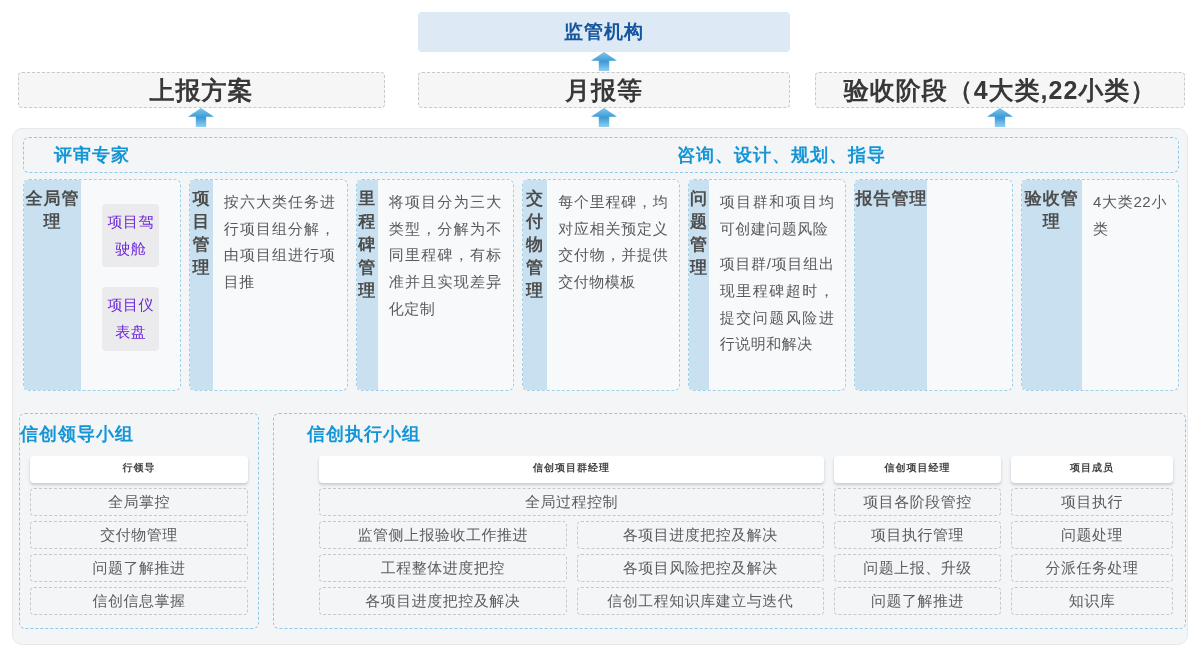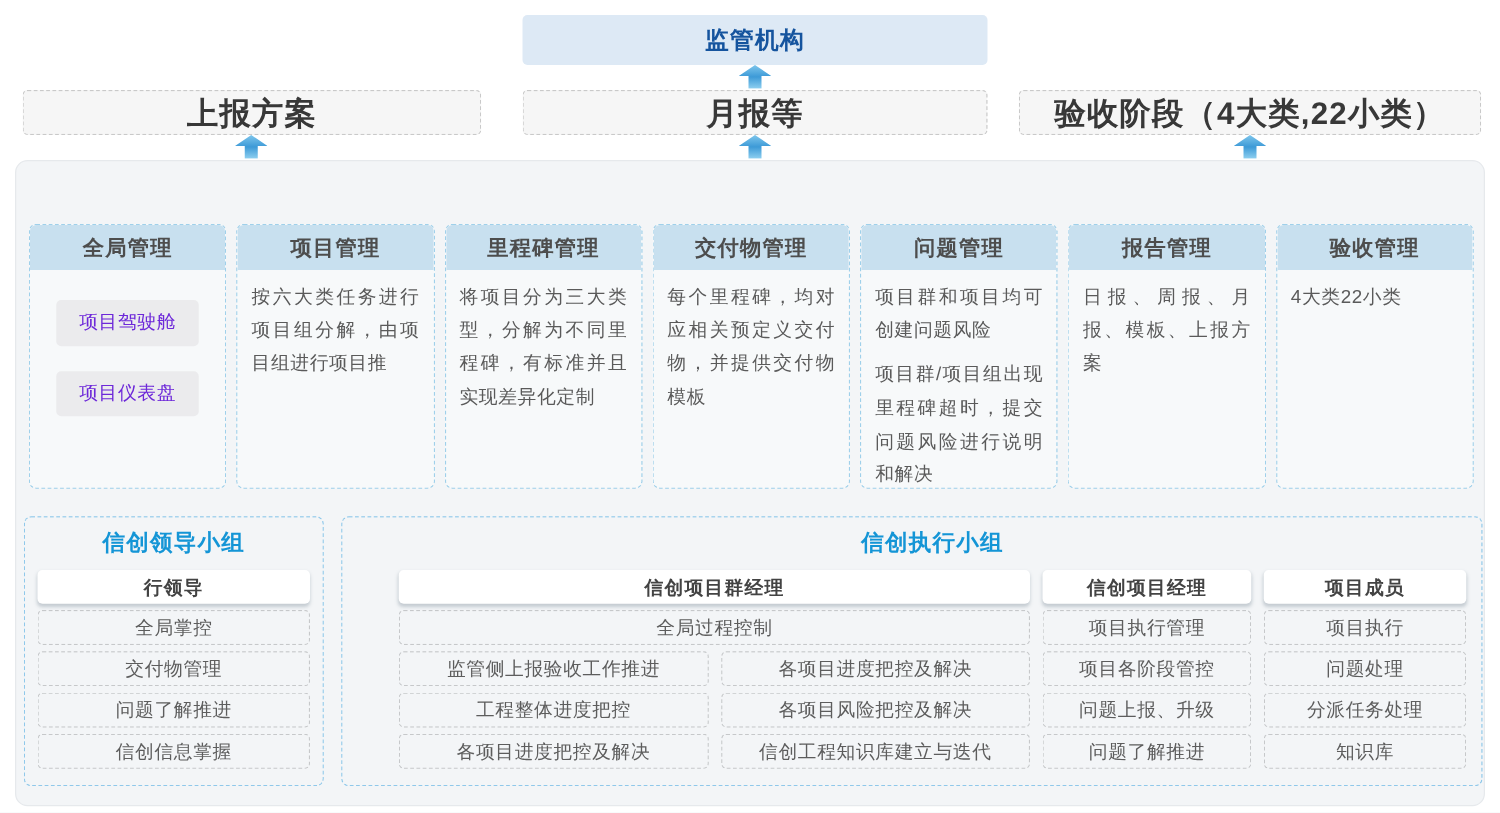--- a/index.html
+++ b/index.html
@@ -53,21 +53,21 @@
   .strip-label.experts { margin-left: 30px; }
   .strip-label.consult { position: absolute; left: 653px; }
 
   
   .columns {
     position: absolute; left: 10px; top: 50px; width: 1156px; height: 212px;
     display: flex; gap: 8px;
   }
   .column {
     flex: 1 1 0; border: 1.5px dashed #9fd0ea; border-radius: 6px;
-    background: #f7f9fa; overflow: hidden; display: flex; flex-direction: column;
+    background: #f7f9fa; overflow: hidden; display: flex; 
   }
   .col-header {
     background: #c8e0ef; text-align: center; padding: 7px 0 6px;
     font-size: 17px; font-weight: bold; color: #4d4d4d; letter-spacing: 1px;
   }
   .col-body {
     padding: 9px 11px 0; font-size: 15px; color: #5a5a5a;
     line-height: 1.78; text-align: justify; letter-spacing: 0.5px;
   }
   .col-body p + p { margin-top: 9px; }
@@ -78,28 +78,28 @@
   .chip + .chip { margin-top: 20px; }
 
   
   .group {
     position: absolute; top: 284px; height: 216px;
     border: 1.5px dashed #8fc8ea; border-radius: 6px;
   }
   .group-leader   { left: 6px;   width: 240px; }
   .group-executor { left: 260px; width: 913px; padding-left: 33px; }
   .group-title {
-    margin-top: 8px; text-align: center;
+    margin-top: 8px; 
     font-size: 18px; font-weight: bold; color: #1495d6; letter-spacing: 1px;
   }
   .role-head {
     background: #ffffff; border-radius: 4px;
     box-shadow: 0 2px 3px rgba(110, 125, 140, 0.35);
     text-align: center; padding: 5px 0; height: 27px;
-    font-size: 15px; font-weight: bold; color: #434343; letter-spacing: 1px;
+    font-size: 10px; font-weight: bold; color: #434343; letter-spacing: 1px;
   }
   .d-item {
     border: 1.5px dashed #c6c8ca; border-radius: 4px;
     text-align: center; padding: 4px 0; height: 28px;
     font-size: 15px; color: #5d5d5d; letter-spacing: 0.5px;
   }
   .leader-body { padding: 10px 10px 0; }
   .leader-body .d-item { margin-top: 5px; }
   .exec-body { display: flex; gap: 10px; padding: 10px 12px 0; }
   .exec-col { display: flex; flex-direction: column; gap: 5px; justify-content: flex-end; }
@@ -128,20 +128,24 @@
 <div class="arrow" style="left:88px;  top:392px;"></div>
 <div class="arrow" style="left:255px; top:392px;"></div>
 <div class="arrow" style="left:421px; top:392px;"></div>
 <div class="arrow" style="left:588px; top:392px;"></div>
 <div class="arrow" style="left:755px; top:392px;"></div>
 <div class="arrow" style="left:921px; top:392px;"></div>
 <div class="arrow" style="left:1088px;top:392px;"></div>
 
 <div class="platform">
 
+  <div class="strip">
+    <span class="strip-label experts">评审专家</span>
+    <span class="strip-label consult">咨询、设计、规划、指导</span>
+  </div>
 
   <div class="columns">
 
     <div class="column">
       <div class="col-header">全局管理</div>
       <div class="col-body">
         <div class="chip">项目驾驶舱</div>
         <div class="chip">项目仪表盘</div>
       </div>
     </div>
@@ -170,23 +174,20 @@
     <div class="column">
       <div class="col-header">问题管理</div>
       <div class="col-body">
         <p>项目群和项目均可创建问题风险</p>
         <p>项目群/项目组出现里程碑超时，提交问题风险进行说明和解决</p>
       </div>
     </div>
 
     <div class="column">
       <div class="col-header">报告管理</div>
-      <div class="col-body">
-        <p>日报、周报、月报、模板、上报方案</p>
-      </div>
     </div>
 
     <div class="column">
       <div class="col-header">验收管理</div>
       <div class="col-body">
         <p>4大类22小类</p>
       </div>
     </div>
 
   </div>
@@ -214,22 +215,22 @@
           <div class="d-item">各项目进度把控及解决</div>
           <div class="d-item">工程整体进度把控</div>
           <div class="d-item">各项目风险把控及解决</div>
           <div class="d-item">各项目进度把控及解决</div>
           <div class="d-item">信创工程知识库建立与迭代</div>
         </div>
       </div>
 
       <div class="exec-col exec-col-b">
         <div class="role-head">信创项目经理</div>
+        <div class="d-item">项目各阶段管控</div>
         <div class="d-item">项目执行管理</div>
-        <div class="d-item">项目各阶段管控</div>
         <div class="d-item">问题上报、升级</div>
         <div class="d-item">问题了解推进</div>
       </div>
 
       <div class="exec-col exec-col-c">
         <div class="role-head">项目成员</div>
         <div class="d-item">项目执行</div>
         <div class="d-item">问题处理</div>
         <div class="d-item">分派任务处理</div>
         <div class="d-item">知识库</div>

